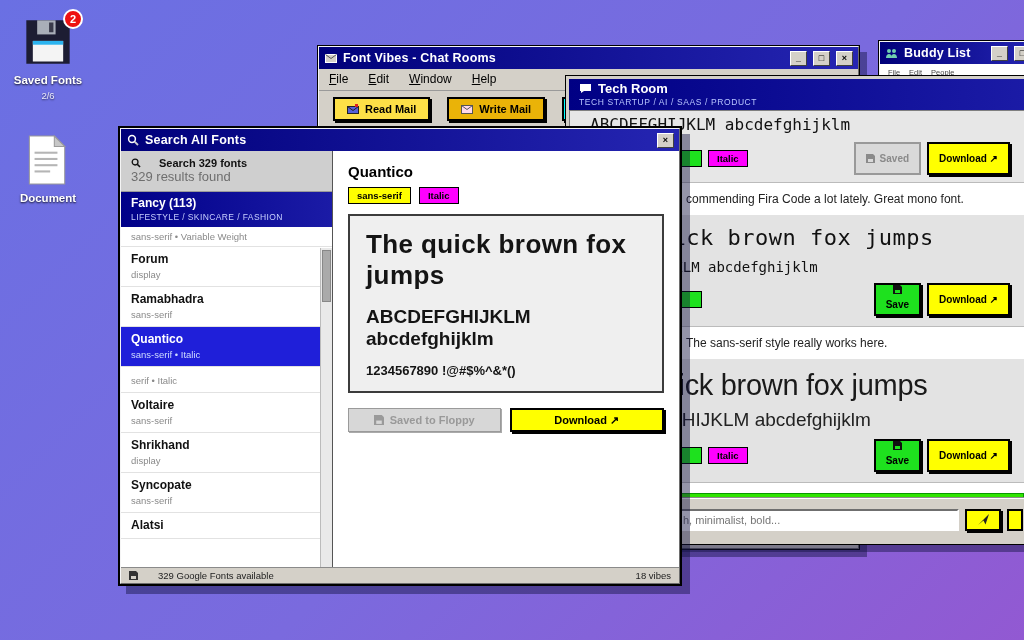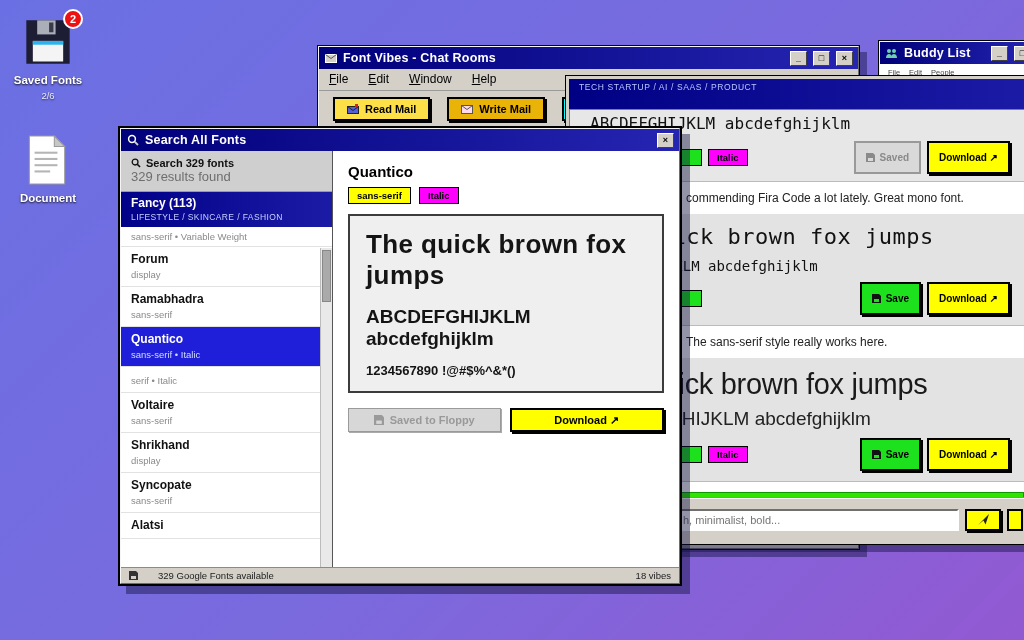--- a/index.html
+++ b/index.html
@@ -57,41 +57,41 @@
   .fc-alpha2 { font-size:14px; margin-top:9px; }
   .fc-head-sans { font-size:29px; font-weight:500; color:#1a1a1a; letter-spacing:-.3px; white-space:nowrap; }
   .fc-alpha-sans { font-size:19px; color:#222; margin-top:7px; }
   .fc-row { display:flex; align-items:center; gap:6px; margin-top:8px; }
   .tag { font-size:9.5px; font-weight:bold; padding:2px 8px; border:1px solid #000; color:#000; white-space:nowrap; }
   .tag.yellow { background:#ffff00; }
   .tag.magenta { background:#ff00ff; }
   .tag.green { background:#1ee11e; min-width:112px; text-align:center; }
   .mbtn { display:flex; align-items:center; gap:5px; height:33px; padding:0 10px; font-size:10px; font-weight:bold;
           border:2px solid #000; box-shadow:2px 2px 0 #000; white-space:nowrap; }
-  .mbtn.save { background:#1ee11e; }
+  .mbtn.save { background:#1ee11e;flex-direction:column; }
   .mbtn.dl { background:#ffff00; }
   .mbtn.savedoff { background:#d9d9d9; color:#8a8a8a; border-color:#999; box-shadow:none; }
   .msg { padding:9px 16px 9px 116px; font-size:12px; color:#222; background:#fff; }
   .loadmore { margin:10px 6px 0; height:28px; background:#2fe500; border:1px solid #0a9a00; display:flex;
               align-items:center; justify-content:center; font-size:11px; font-weight:bold; color:#000; }
   .tech-foot { flex:0 0 44px; border-top:1px solid #8a8a8a; box-shadow:inset 0 1px 0 #fff; display:flex;
                align-items:center; gap:6px; padding:0 8px; }
   .tech-input { flex:1; height:22px; background:#fff; border:2px solid; border-color:#6f6f6f #fff #fff #6f6f6f;
                 font-size:11px; color:#333; padding-left:104px; font-family:"Liberation Sans",sans-serif; }
   .sendbtn { width:36px; height:22px; background:#ffff00; border:2px solid #000; box-shadow:2px 2px 0 #000;
              display:flex; align-items:center; justify-content:center; }
   .sendbtn2 { width:16px; height:22px; background:#ffff00; border:2px solid #000; }
 
   
   #search { left:118px; top:126px; width:564px; height:460px; z-index:40; border:2px solid #000;
             box-shadow:8px 8px 0 rgba(18,18,64,.45); }
   #search .body { flex:1; display:flex; overflow:hidden; }
   .sb { width:212px; flex:0 0 212px; border-right:1px solid #555; display:flex; flex-direction:column; position:relative; background:#fff; }
   .sb-head { background:#cfcfcf; padding:6px 10px 7px; border-bottom:1px solid #9a9a9a; }
-  .sb-head .lbl { display:flex; align-items:center; gap:5px; font-size:11px; font-weight:bold; color:#111; }
+  .sb-head .lbl { display:flex; align-items:center; gap:18px; font-size:11px; font-weight:bold; color:#111; }
   .sb-input { width:100%; height:21px; margin-top:6px; background:#fff; border:2px solid; border-color:#6f6f6f #fff #fff #6f6f6f;
               font-size:10.5px; color:#333; padding:0 6px; font-family:"Liberation Sans",sans-serif; }
   .sb-results { font-size:13px; color:#6e6e6e; }
   .cat { background:linear-gradient(90deg,#000088,#1b1ba6); color:#fff; padding:4px 10px 5px; }
   .cat .cname { font-size:12px; font-weight:bold; }
   .cat .cdesc { font-size:8.5px; color:#c8d0ff; letter-spacing:.4px; margin-top:2px; }
   .fitem { padding:5px 10px 6px; border-bottom:1px solid #e2e2e2; background:#fff; }
   .fitem.partial { padding:1px 10px 4px; }
   .fitem .fname { font-size:12px; font-weight:600; color:#111; }
   .fitem .fsub { font-size:9.5px; color:#8a8a8a; margin-top:3px; }
@@ -233,20 +233,28 @@
         <span>File</span>
         <span>Edit</span>
         <span>People</span>
       </div>
     </div>
   </div>
 
   <div class="win" id="tech">
     <div class="pad">
       <div class="tech-head">
+        <div class="t1">
+          <span>
+            <svg width="13" height="11" viewBox="0 0 13 11">
+                <path d="M1 1h11v7H5L2 10V8H1z" fill="#fff"></path>
+              </svg>
+          </span>
+          <span>Tech Room</span>
+        </div>
         <div class="t2">TECH STARTUP / AI / SAAS / PRODUCT</div>
       </div>
       <div class="tech-body">
 
         <div class="fcard">
           <div class="mono fc-alpha">ABCDEFGHIJKLM abcdefghijklm</div>
           <div class="fc-row">
             <span class="tag green">monospace</span>
             <span class="tag magenta">Italic</span>
             <span style="flex:1;"></span>

